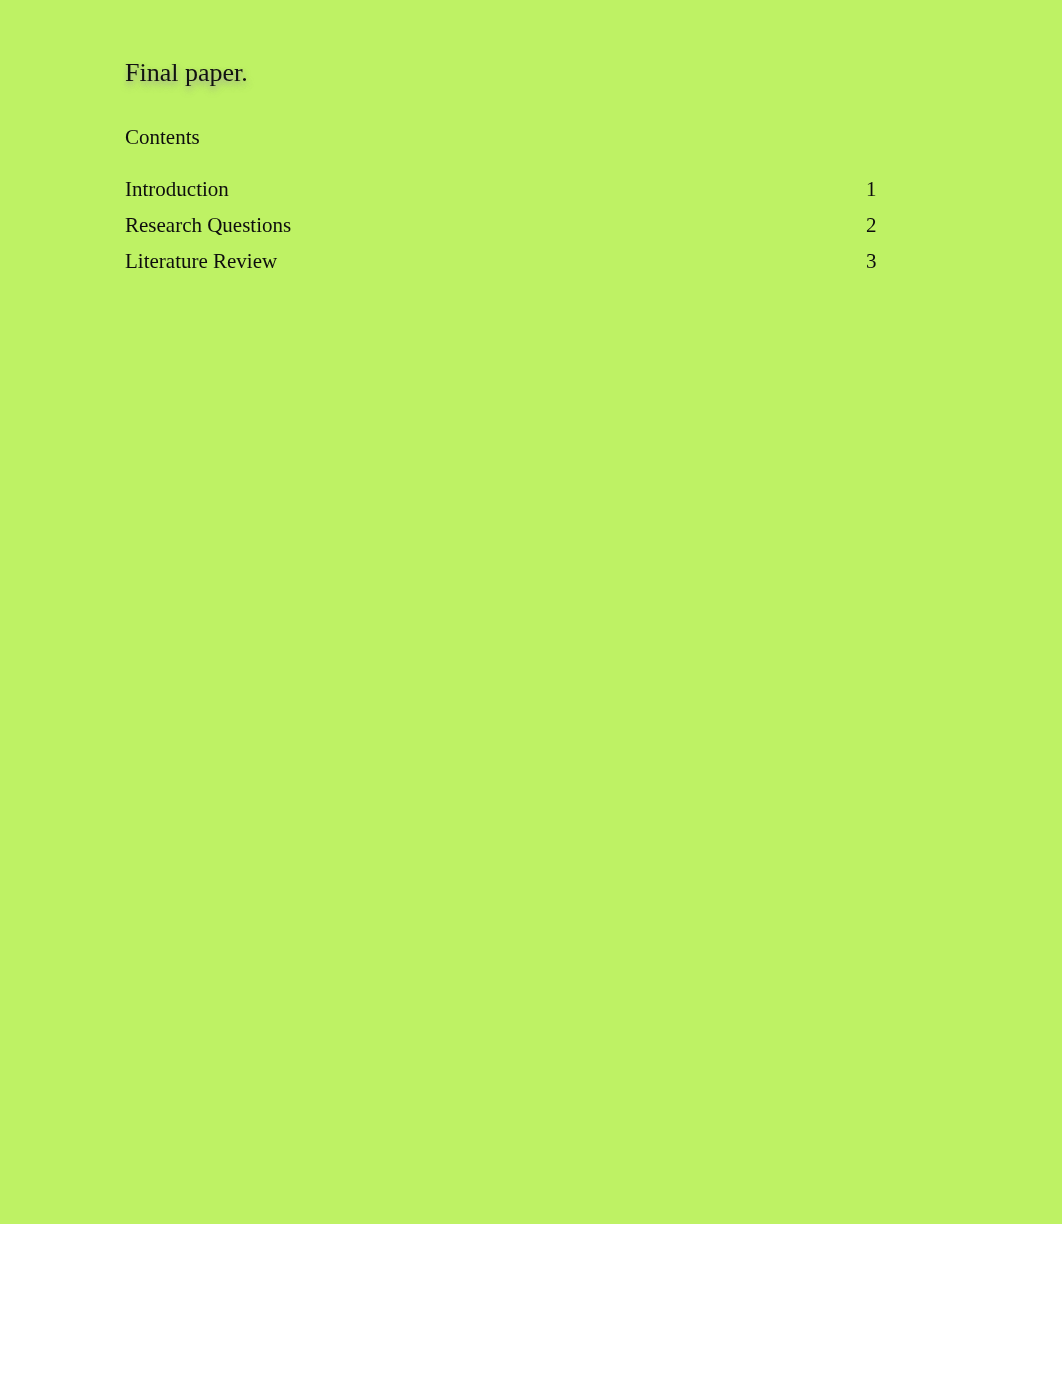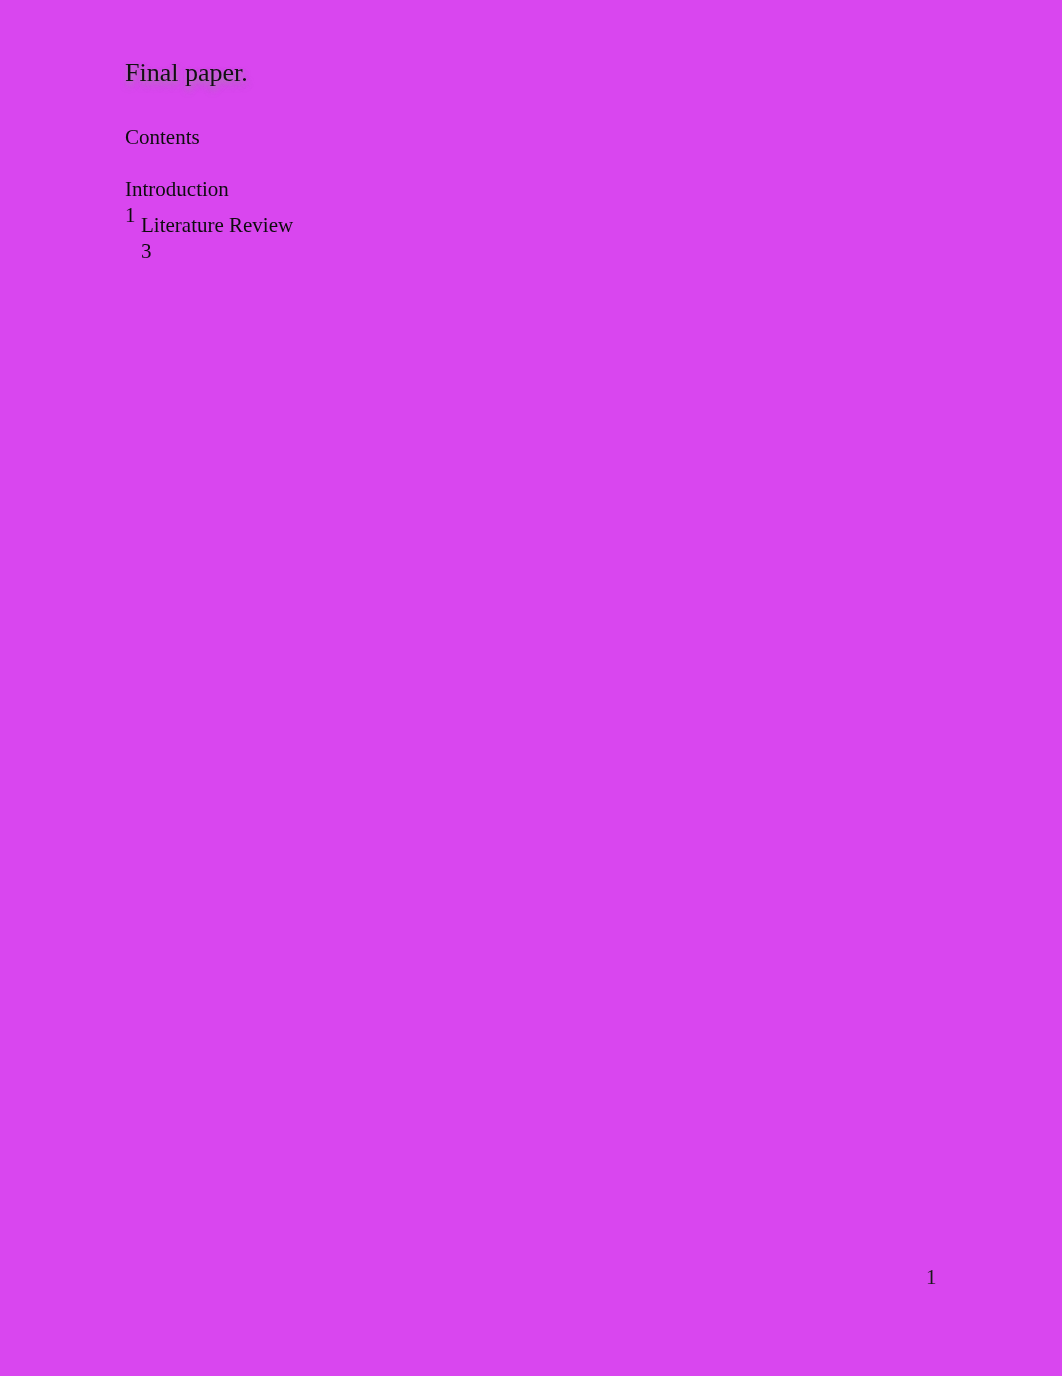--- a/index.html
+++ b/index.html
@@ -4,22 +4,22 @@
 <style>
   html, body {
     margin: 0;
     padding: 0;
     background: #ffffff;
   }
 
   .page {
     position: relative;
     width: 1062px;
-    height: 1376px;
-    background: #d946ef;
+    height: 1224px;
+    background: #bef264;
     overflow: hidden;
     font-family: "Liberation Serif", "DejaVu Serif", serif;
     color: #000000;
     -webkit-font-smoothing: antialiased;
   }
 
   .doc-title {
     position: absolute;
     left: 125px;
     top: 58px;
@@ -51,26 +51,24 @@
     top: 176px;
     width: 790px;
   }
 
   .toc-row {
     position: relative;
     height: 36px;
     display: flex;
     align-items: flex-start;
     justify-content: space-between;
-    flex-direction: column;
   }
 
   .toc-row.wide {
     height: 37px;
-    margin-left: 16px;
   }
 
   .toc-label {
     font-size: 21px;
     line-height: 26px;
     color: #0d0d0d;
     white-space: nowrap;
   }
 
   .toc-page {
@@ -100,20 +98,24 @@
 
   <div class="contents-heading">Contents</div>
 
   <div class="toc">
 
     <div class="toc-row">
       <span class="toc-label">Introduction</span>
       <span class="toc-page">1</span>
     </div>
 
+    <div class="toc-row">
+      <span class="toc-label">Research Questions</span>
+      <span class="toc-page">2</span>
+    </div>
 
     <div class="toc-row wide">
       <span class="toc-label">Literature Review</span>
       <span class="toc-page">3</span>
     </div>
 
 
 
 
   </div>

